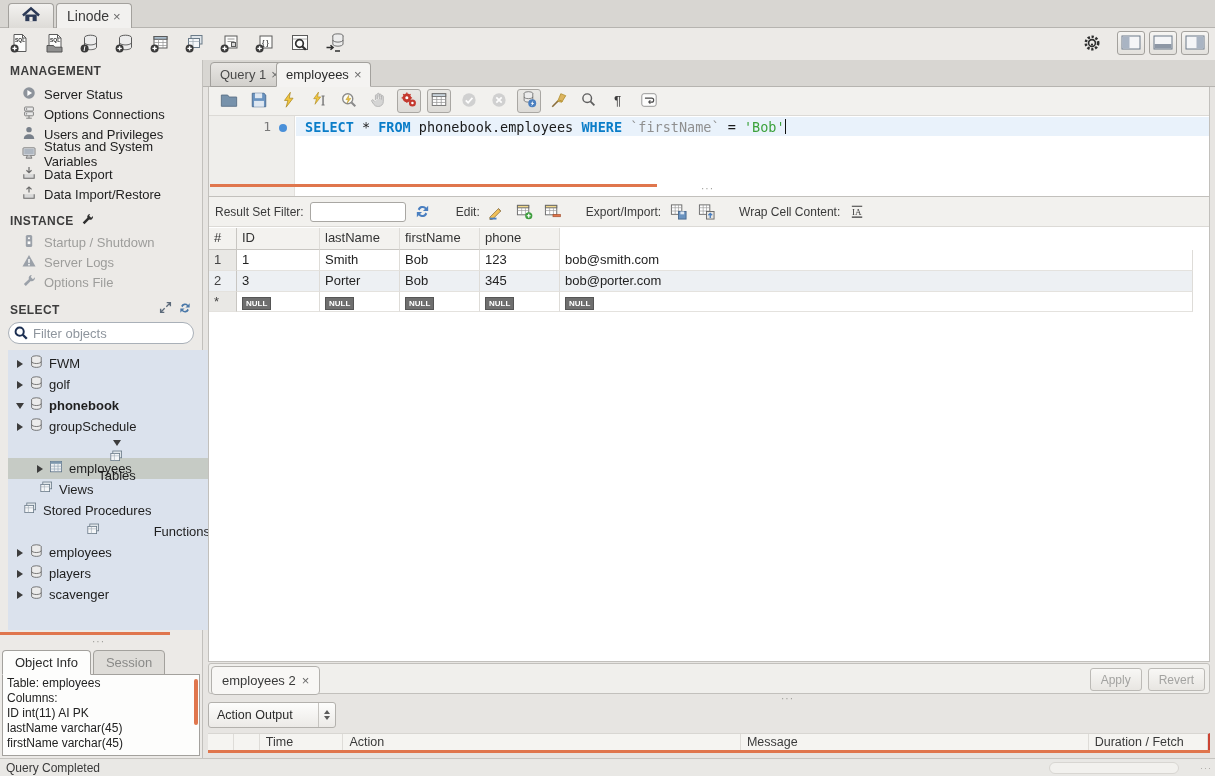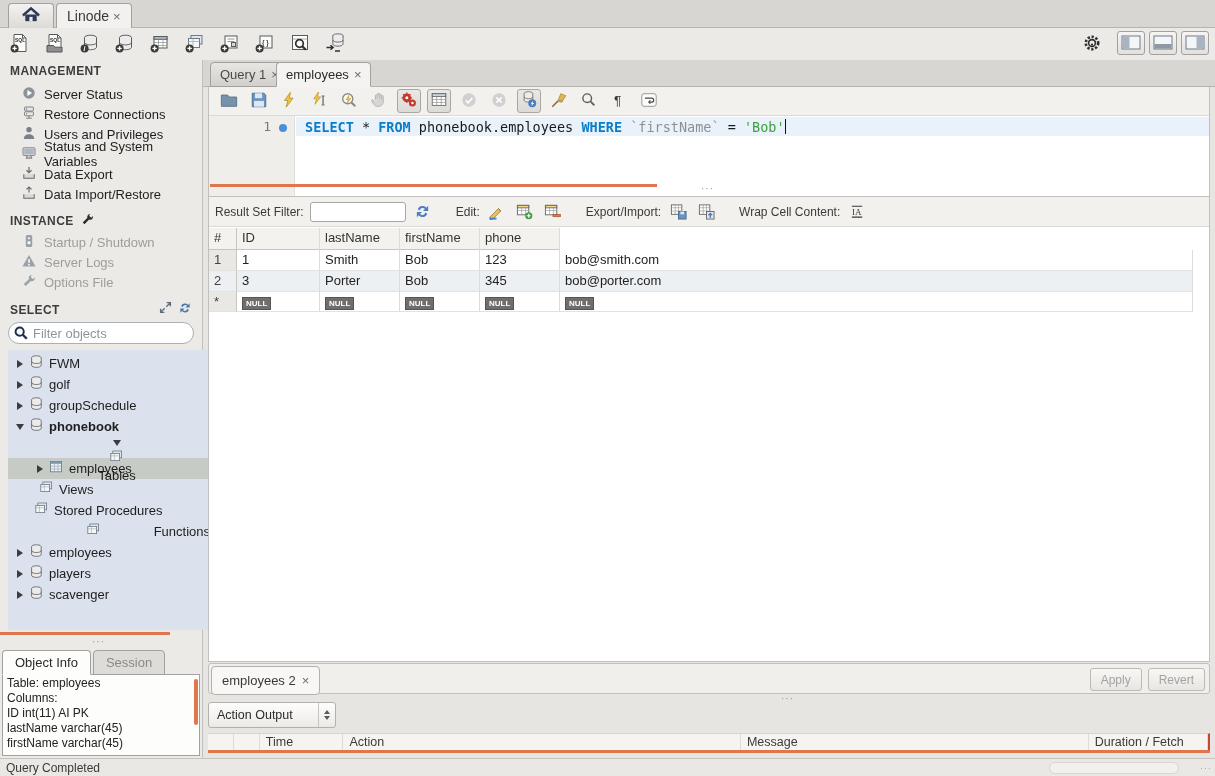--- a/index.html
+++ b/index.html
@@ -271,21 +271,21 @@
           <span>Server Status</span>
         </div>
         <div class="side-item">
           <span><svg viewBox="0 0 20 20" width="16" height="16">
               <rect x="4.5" y="2.5" width="11" height="5" rx="1" fill="#e8e8e8" stroke="#6a6a6a"></rect>
               <rect x="4.5" y="8.5" width="11" height="5" rx="1" fill="#e8e8e8" stroke="#6a6a6a"></rect>
               <path d="M10 13.5v3M6.5 16.5h7" stroke="#6a6a6a"></path>
               <circle cx="7" cy="5" r="0.8" fill="#6a6a6a"></circle>
               <circle cx="7" cy="11" r="0.8" fill="#6a6a6a"></circle>
             </svg></span>
-          <span>Restore Connections</span>
+          <span>Options Connections</span>
         </div>
         <div class="side-item">
           <span><svg viewBox="0 0 20 20" width="16" height="16">
               <circle cx="10" cy="5.8" r="3.4" fill="#78808a"></circle>
               <path d="M3.5 17.5c0-4 2.8-6 6.5-6s6.5 2 6.5 6z" fill="#78808a"></path>
             </svg></span>
           <span>Users and Privileges</span>
         </div>
         <div class="side-item">
           <span><svg viewBox="0 0 20 20" width="16" height="16">
@@ -379,41 +379,41 @@
           <span class="tw">
             <span class="arr-r"></span>
           </span>
           <span><svg viewBox="0 0 20 20" width="16" height="16">
               <ellipse cx="10.5" cy="4.6" rx="6" ry="2.4" fill="#ececec" stroke="#5a5a5a"></ellipse>
               <path d="M4.5 4.6v9.6c0 1.4 2.7 2.5 6 2.5s6-1.1 6-2.5V4.6" fill="#ececec" stroke="#5a5a5a"></path>
               <path d="M4.5 9.4c0 1.4 2.7 2.5 6 2.5s6-1.1 6-2.5" fill="none" stroke="#5a5a5a"></path>
             </svg></span>
           <span>golf</span>
         </div>
+        <div class="tree-row bold" style="padding-left: 6px;">
+          <span class="tw">
+            <span class="arr-d"></span>
+          </span>
+          <span><svg viewBox="0 0 20 20" width="16" height="16">
+              <ellipse cx="10.5" cy="4.6" rx="6" ry="2.4" fill="#ececec" stroke="#5a5a5a"></ellipse>
+              <path d="M4.5 4.6v9.6c0 1.4 2.7 2.5 6 2.5s6-1.1 6-2.5V4.6" fill="#ececec" stroke="#5a5a5a"></path>
+              <path d="M4.5 9.4c0 1.4 2.7 2.5 6 2.5s6-1.1 6-2.5" fill="none" stroke="#5a5a5a"></path>
+            </svg></span>
+          <span>phonebook</span>
+        </div>
         <div class="tree-row" style="padding-left: 6px;">
           <span class="tw">
             <span class="arr-r"></span>
           </span>
           <span><svg viewBox="0 0 20 20" width="16" height="16">
               <ellipse cx="10.5" cy="4.6" rx="6" ry="2.4" fill="#ececec" stroke="#5a5a5a"></ellipse>
               <path d="M4.5 4.6v9.6c0 1.4 2.7 2.5 6 2.5s6-1.1 6-2.5V4.6" fill="#ececec" stroke="#5a5a5a"></path>
               <path d="M4.5 9.4c0 1.4 2.7 2.5 6 2.5s6-1.1 6-2.5" fill="none" stroke="#5a5a5a"></path>
             </svg></span>
           <span>groupSchedule</span>
-        </div>
-        <div class="tree-row bold" style="padding-left: 6px;">
-          <span class="tw">
-            <span class="arr-d"></span>
-          </span>
-          <span><svg viewBox="0 0 20 20" width="16" height="16">
-              <ellipse cx="10.5" cy="4.6" rx="6" ry="2.4" fill="#ececec" stroke="#5a5a5a"></ellipse>
-              <path d="M4.5 4.6v9.6c0 1.4 2.7 2.5 6 2.5s6-1.1 6-2.5V4.6" fill="#ececec" stroke="#5a5a5a"></path>
-              <path d="M4.5 9.4c0 1.4 2.7 2.5 6 2.5s6-1.1 6-2.5" fill="none" stroke="#5a5a5a"></path>
-            </svg></span>
-          <span>phonebook</span>
         </div>
         <div class="tree-row" style="padding-left: 16px; flex-direction: column;">
           <span class="tw">
             <span class="arr-d"></span>
           </span>
           <span><svg viewBox="0 0 20 20" width="16" height="16">
               <rect x="6" y="2.5" width="11" height="8.5" fill="#dfe5ea" stroke="#6a7a88"></rect>
               <rect x="3.5" y="5.5" width="11" height="9" fill="#f4f6f8" stroke="#6a7a88"></rect>
               <path d="M3.5 8.5h11M8 5.5v9" stroke="#9aa6b0" stroke-width="0.7"></path>
             </svg></span>
@@ -432,21 +432,21 @@
         </div>
         <div class="tree-row" style="padding-left: 16px;">
           <span class="tw"></span>
           <span><svg viewBox="0 0 20 20" width="16" height="16">
               <rect x="6" y="2.5" width="11" height="8.5" fill="#dfe5ea" stroke="#6a7a88"></rect>
               <rect x="3.5" y="5.5" width="11" height="9" fill="#f4f6f8" stroke="#6a7a88"></rect>
               <path d="M3.5 8.5h11M8 5.5v9" stroke="#9aa6b0" stroke-width="0.7"></path>
             </svg></span>
           <span>Views</span>
         </div>
-        <div class="tree-row" style="padding-left: 11px;">
+        <div class="tree-row" style="padding-left: 0;">
           <span class="tw"></span>
           <span><svg viewBox="0 0 20 20" width="16" height="16">
               <rect x="6" y="2.5" width="11" height="8.5" fill="#dfe5ea" stroke="#6a7a88"></rect>
               <rect x="3.5" y="5.5" width="11" height="9" fill="#f4f6f8" stroke="#6a7a88"></rect>
               <path d="M3.5 8.5h11M8 5.5v9" stroke="#9aa6b0" stroke-width="0.7"></path>
             </svg></span>
           <span>Stored Procedures</span>
         </div>
         <div class="tree-row" style="padding-left: 16px; justify-content: space-between;">
           <span class="tw"></span>

